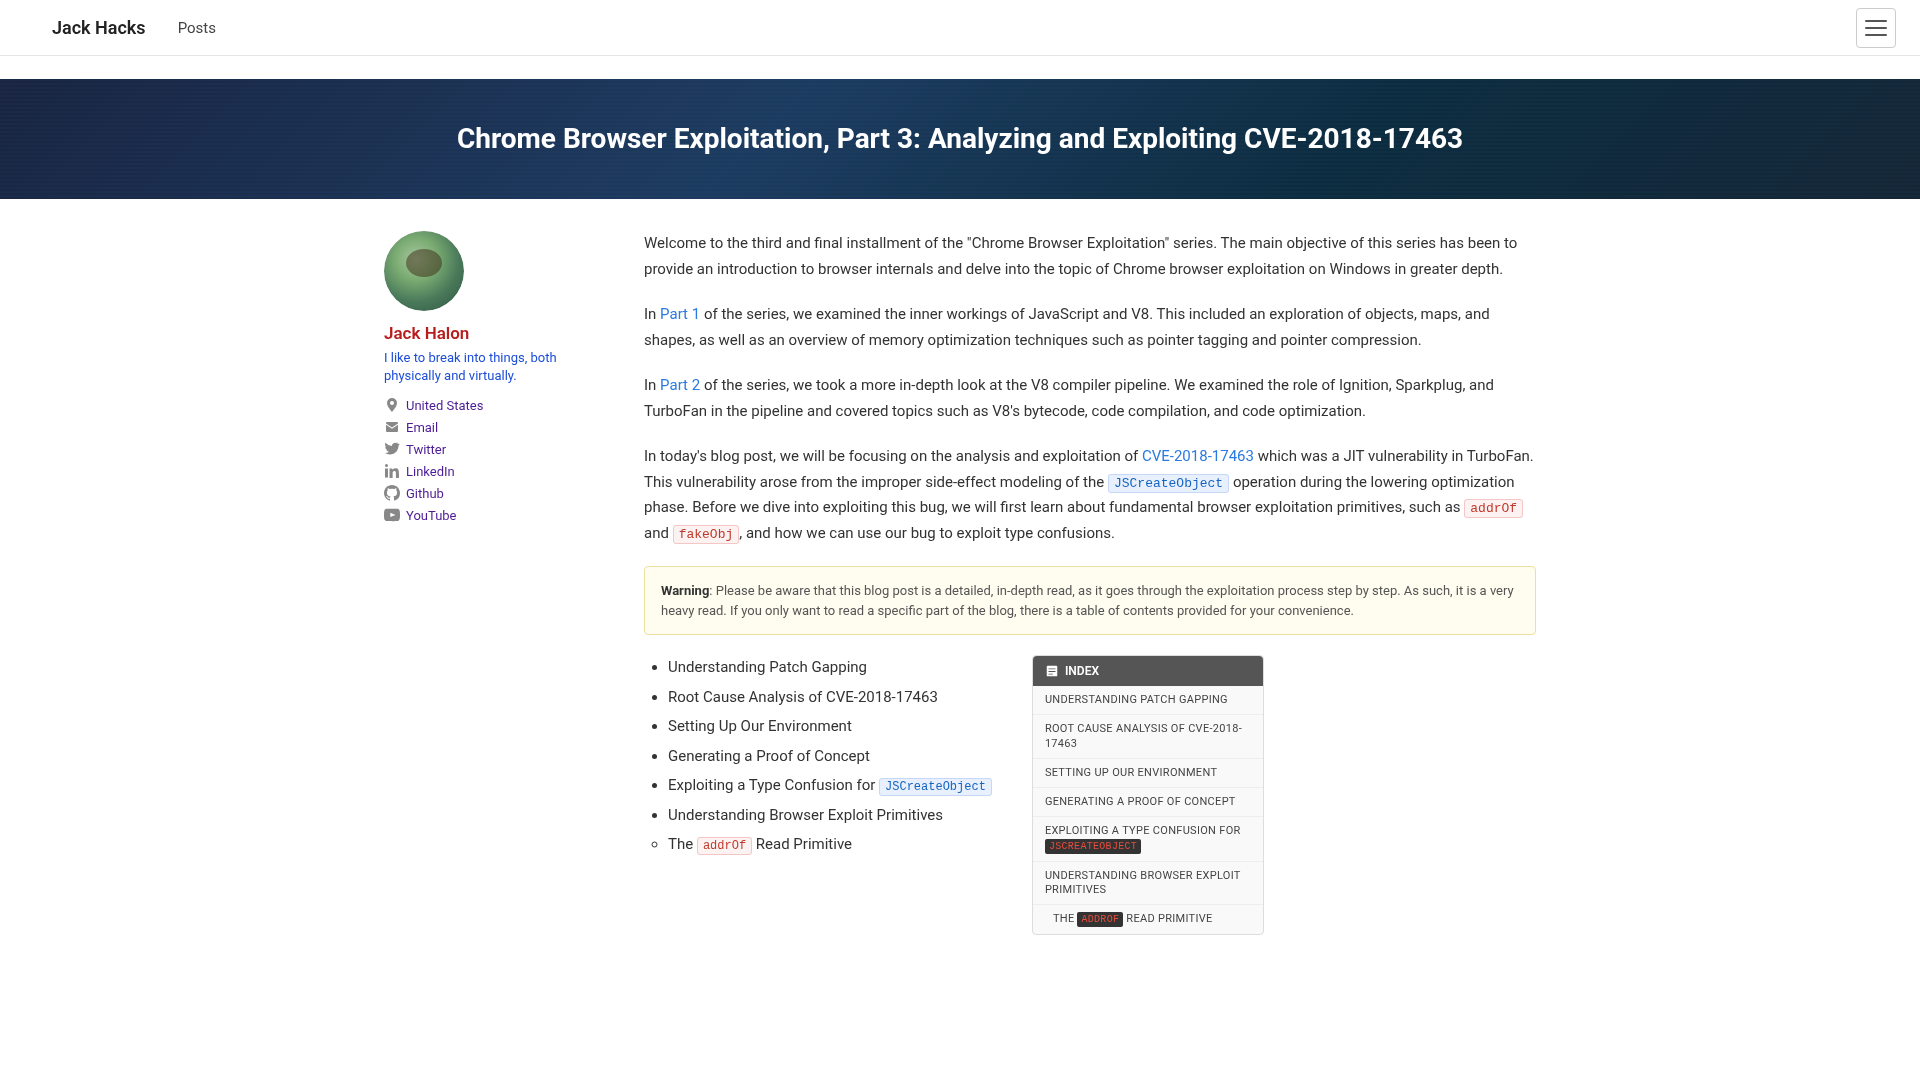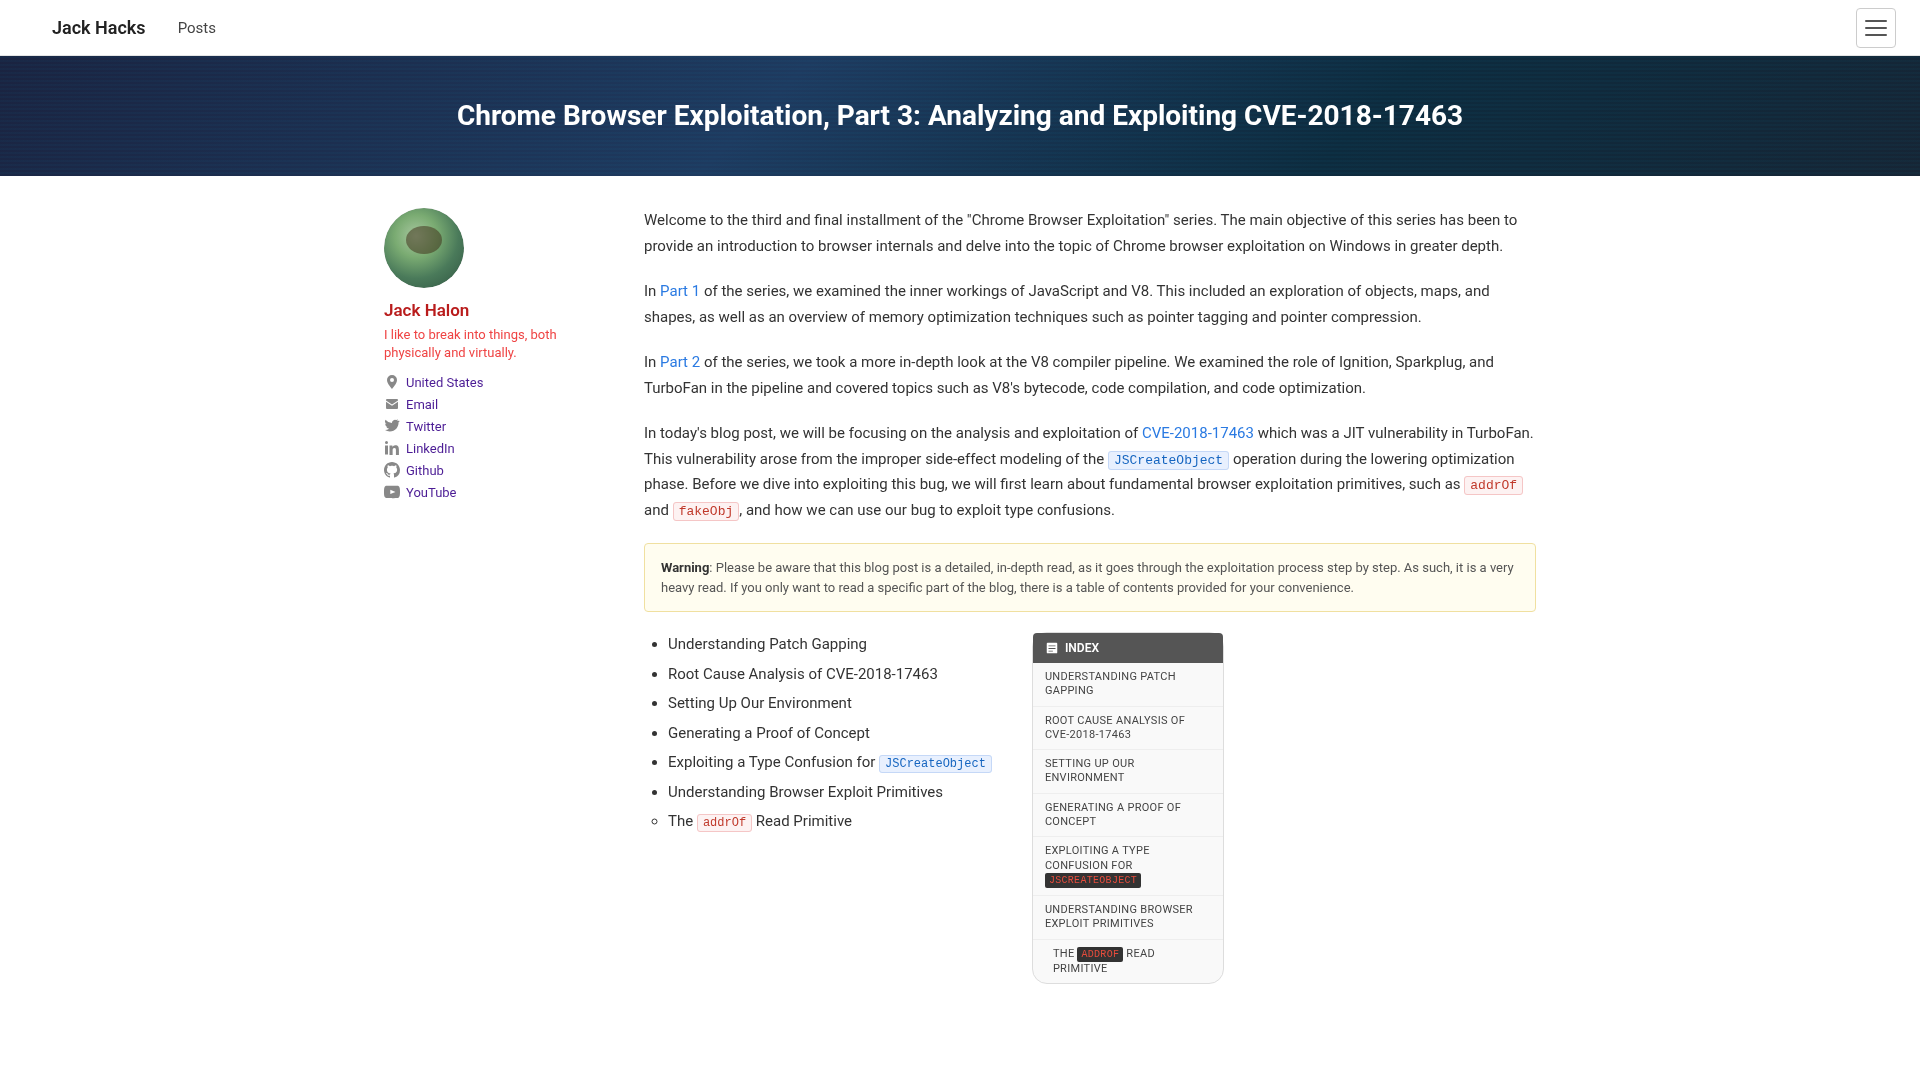--- a/index.html
+++ b/index.html
@@ -16,21 +16,21 @@
       margin-left: auto; background: none; border: 1px solid #ccc; border-radius: 4px;
       width: 40px; height: 40px; cursor: pointer; display: flex; flex-direction: column;
       align-items: center; justify-content: center; gap: 5px;
     }
     .nav-menu-btn span { display: block; width: 22px; height: 2px; background: #555; border-radius: 2px; }
 
     
     .hero {
       background: linear-gradient(135deg, #1a2340 0%, #1e3a5f 40%, #0d2b3e 70%, #162535 100%);
       min-height: 120px; display: flex; align-items: center; justify-content: center;
-      padding: 32px 48px; position: relative; overflow: hidden;
+      padding: 32px 48px; position: relative; overflow: hidden; margin-top: 23px;
     }
     .hero::after {
       content: ''; position: absolute; inset: 0;
       background: repeating-linear-gradient(0deg, transparent, transparent 2px, rgba(0,200,255,0.03) 2px, rgba(0,200,255,0.03) 4px);
     }
     .hero-title {
       color: #fff; font-size: 28px; font-weight: 700; text-align: center;
       position: relative; z-index: 1; line-height: 1.35;
     }
 
@@ -43,21 +43,21 @@
     .avatar-img {
       width: 100%; height: 100%; border-radius: 50%;
       background: radial-gradient(circle at 40% 35%, #a8c8a0 0%, #7aab72 30%, #4a7a5a 60%, #2e5240 100%);
       position: relative; overflow: hidden;
     }
     .avatar-img::before {
       content: ''; position: absolute; top: 18px; left: 22px;
       width: 36px; height: 28px; background: rgba(60,40,20,0.5); border-radius: 50%;
     }
     .author-name { font-size: 17px; font-weight: 600; color: #b91c1c; margin-bottom: 6px; }
-    .author-bio { font-size: 13px; color: #ef4444; line-height: 1.4; margin-bottom: 12px; }
+    .author-bio { font-size: 13px; color: #1d4ed8; line-height: 1.4; margin-bottom: 12px; }
     .meta-item { display: flex; align-items: center; gap: 6px; font-size: 13px; color: #4c1d95; margin-bottom: 6px; text-decoration: none; }
     .meta-item svg, .meta-icon { width: 16px; height: 16px; flex-shrink: 0; }
 
     
     .main-content { flex: 1; min-width: 0; }
     .article-intro { font-size: 15px; color: #333; line-height: 1.7; margin-bottom: 20px; }
     .article-intro a { color: #2a7ae2; text-decoration: none; }
 
     code.inline {
       font-family: 'Courier New', Courier, monospace; font-size: 13px;
@@ -71,22 +71,22 @@
       padding: 14px 16px; margin-bottom: 20px; font-size: 13px; color: #555; line-height: 1.5;
     }
     .warning-box strong { color: #333; }
 
     .topics-list { font-size: 15px; color: #333; line-height: 1.7; margin-bottom: 20px; }
     .topics-list ul { margin-left: 20px; }
     .topics-list ul li { margin-bottom: 4px; }
 
     
     .index-box {
-      background: #f9f9f9; border: 1px solid #ddd; border-radius: 15px;
-      width: 192px; float: right; margin-left: 20px; font-size: 12px;
+      background: #f9f9f9; border: 1px solid #ddd; border-radius: 4px;
+      width: 232px; float: right; margin-left: 20px; font-size: 12px;
     }
     .index-header {
       background: #555; color: #fff; padding: 8px 12px; font-size: 12px; font-weight: 600;
       display: flex; align-items: center; gap: 6px; border-radius: 4px 4px 0 0;
     }
     .index-item {
       padding: 7px 12px; border-bottom: 1px solid #eee; color: #444; cursor: pointer;
       font-size: 11px; letter-spacing: 0.3px; text-transform: uppercase; line-height: 1.3;
     }
     .index-item:last-child { border-bottom: none; }

